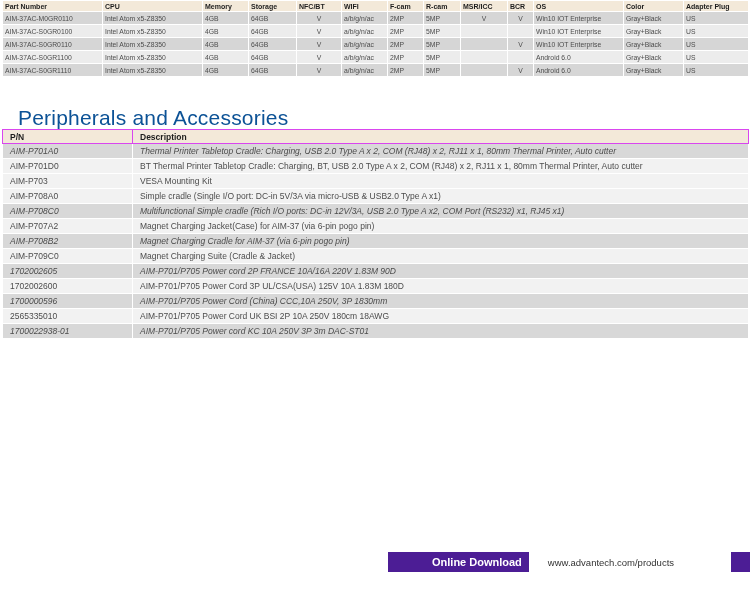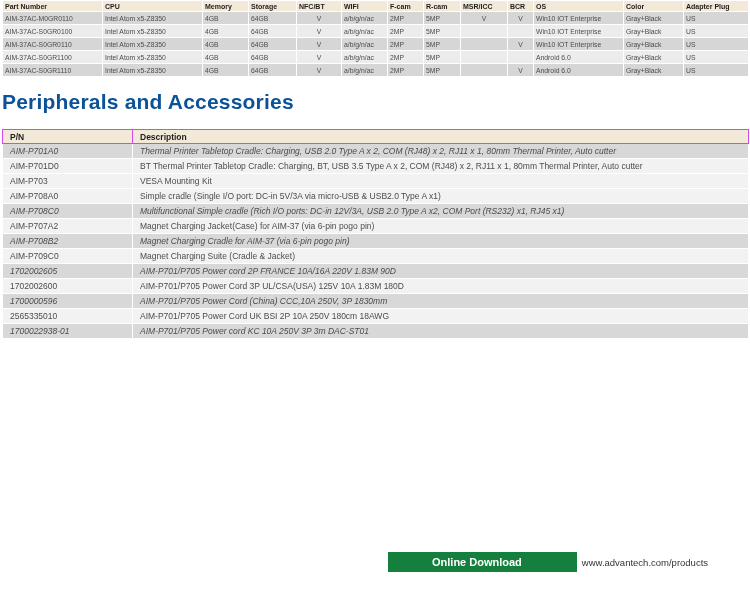--- a/index.html
+++ b/index.html
@@ -24,22 +24,22 @@
     font-size:6.8px;color:#4c4c4c;
     height:12px;padding:0 0 0 2px;border:1px solid #fff;
     white-space:nowrap;overflow:hidden;
   }
   .spec tr.odd td{background:#d6d6d6;}
   .spec tr.even td{background:#ececec;}
   .spec td.c{text-align:center;padding:0;}
 
   
   .heading{
-    position:absolute;top:90px;left:2px;margin:0;
-    font-size:21px;font-weight:bold;color:#0c5296;
+    position:absolute;top:90px;left:2px;margin:16px;
+    font-size:21px;font-weight:normal;color:#0c5296;
     letter-spacing:0.2px;
   }
 
   
   .acc{position:absolute;top:129px;left:2px;width:746px;}
   .acc th{
     background:#f3e9d9;color:#1d1d1d;
     font-size:8.5px;font-weight:bold;text-align:left;
     height:13px;padding:0 0 0 7px;border:1px solid #d946ef;
     white-space:nowrap;overflow:hidden;
@@ -48,30 +48,30 @@
     font-size:8.5px;color:#4c4c4c;
     height:14px;padding:0 0 0 7px;border:1px solid #fff;
     white-space:nowrap;overflow:hidden;
   }
   .acc tr.odd td{background:#d8d8d8;font-style:italic;}
   .acc tr.even td{background:#f2f2f2;}
 
   
   .dl{
     position:absolute;left:388px;top:552px;width:362px;height:20px;
-    background:#15803d;display:flex;align-items:center;gap:32px;
+    background:#4c1d95;display:flex;align-items:center;
   }
   .dl-label{
     color:#ffffff;font-weight:bold;font-size:11px;
     margin-left:44px;white-space:nowrap;
   }
   .dl-box{
-    background:#ffffff;width:183px;height:22px;margin-left:23px;
+    background:#ffffff;width:183px;height:22px;margin-left:7px;
     display:flex;align-items:center;
-    font-size:9.5px;color:#333333;padding-left:5px;
+    font-size:9.5px;color:#333333;padding-left:19px;
     white-space:nowrap;overflow:hidden;
   }
 </style>
 </head>
 <body>
 
 <table class="spec">
   <colgroup>
     <col style="width:100px">
       <col style="width:100px">
@@ -196,21 +196,21 @@
         <th>Description</th>
       </tr>
     </thead>
     <tbody>
       <tr class="odd">
         <td>AIM-P701A0</td>
         <td>Thermal Printer Tabletop Cradle: Charging, USB 2.0 Type A x 2, COM (RJ48) x 2, RJ11 x 1, 80mm Thermal Printer, Auto cutter</td>
       </tr>
       <tr class="even">
         <td>AIM-P701D0</td>
-        <td>BT Thermal Printer Tabletop Cradle: Charging, BT, USB 3.5 Type A x 2, COM (RJ48) x 2, RJ11 x 1, 80mm Thermal Printer, Auto cutter</td>
+        <td>BT Thermal Printer Tabletop Cradle: Charging, BT, USB 2.0 Type A x 2, COM (RJ48) x 2, RJ11 x 1, 80mm Thermal Printer, Auto cutter</td>
       </tr>
       <tr class="even">
         <td>AIM-P703</td>
         <td>VESA Mounting Kit</td>
       </tr>
       <tr class="even">
         <td>AIM-P708A0</td>
         <td>Simple cradle (Single I/O port: DC-in 5V/3A via micro-USB &amp; USB2.0 Type A x1)</td>
       </tr>
       <tr class="odd">

